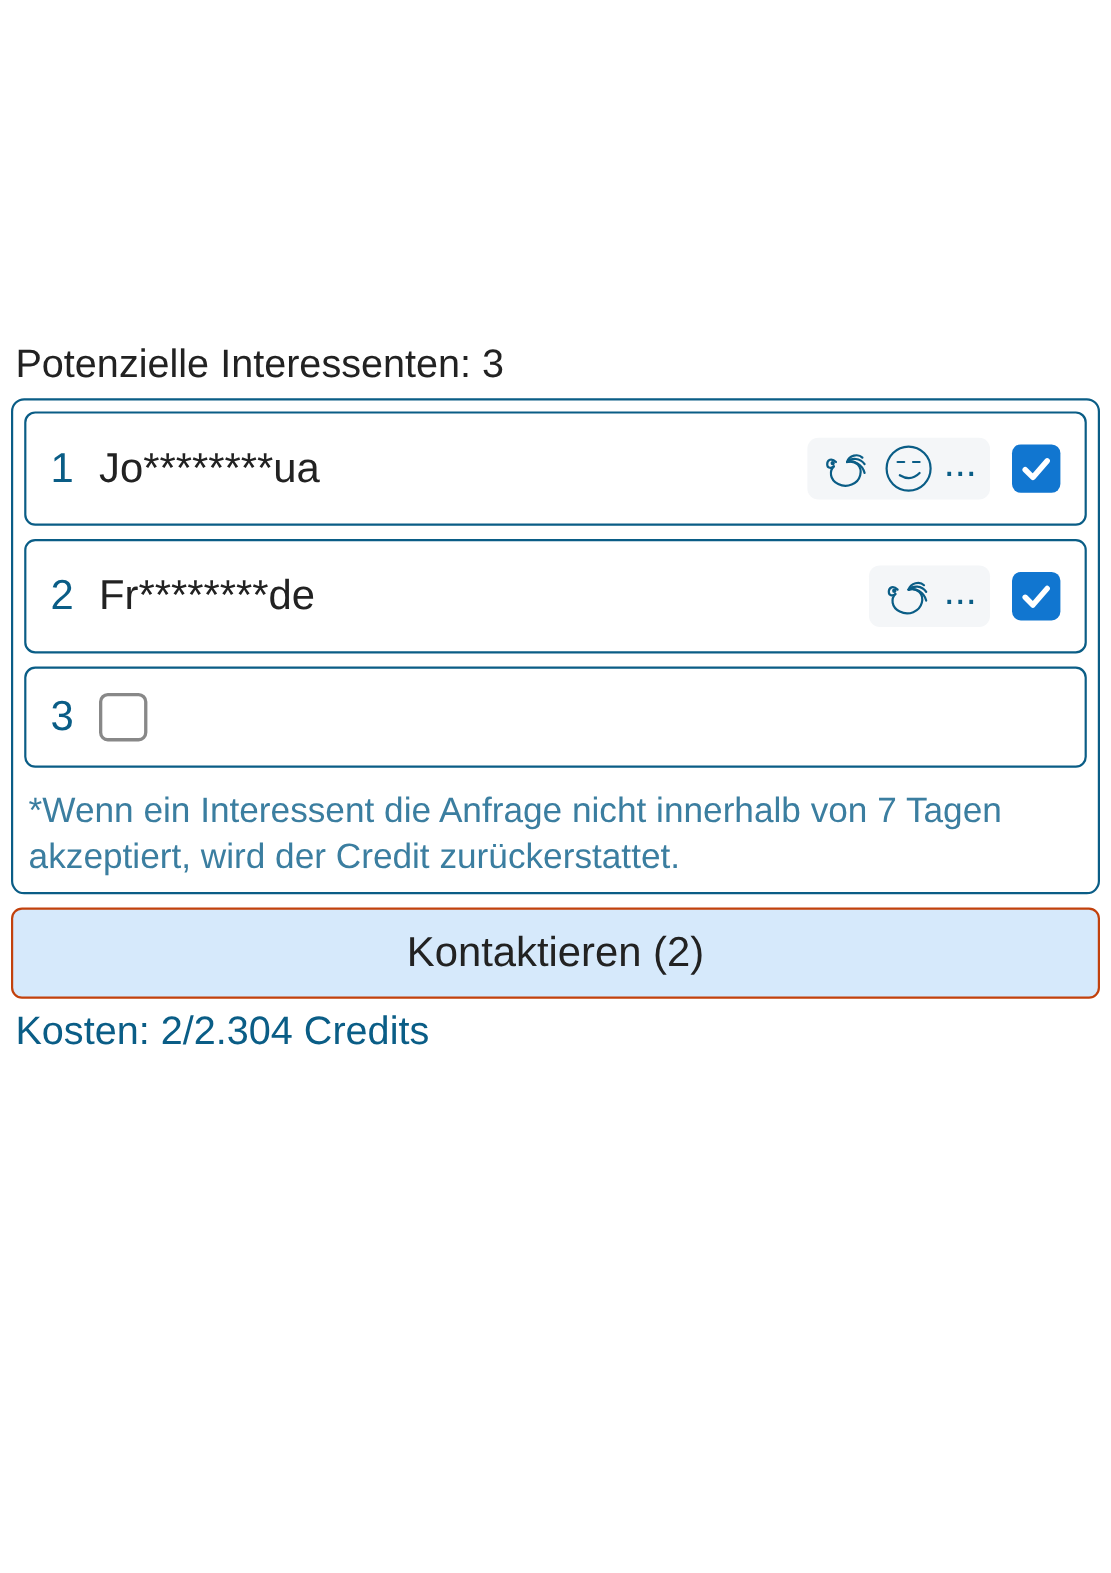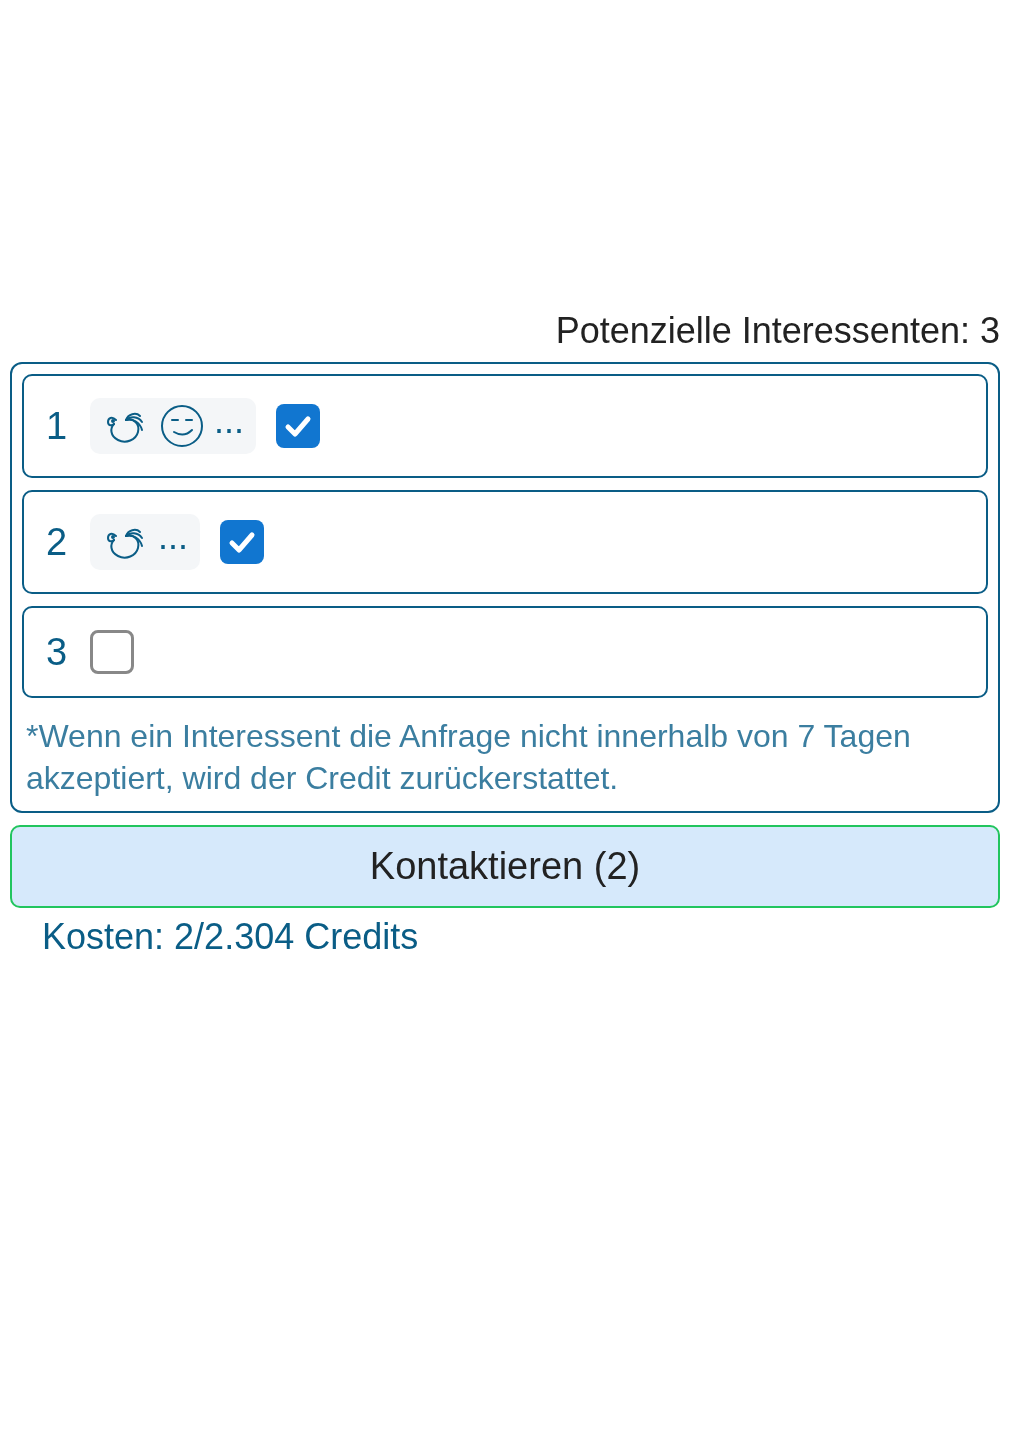--- a/index.html
+++ b/index.html
@@ -13,21 +13,20 @@
     position: absolute;
     top: 310px;
     left: 10px;
     right: 10px;
   }
   .heading {
     font-size: 36px;
     color: #222;
     margin-bottom: 10px;
     padding-left: 4px;
-    text-align: right;
   }
   .panel {
     border: 2px solid #0a5d86;
     border-radius: 12px;
     padding: 10px 10px 6px 10px;
     background: #fff;
   }
   .row {
     display: flex;
     align-items: center;
@@ -88,50 +87,50 @@
   .disclaimer {
     font-size: 32px;
     color: #3b7ea0;
     padding: 6px 4px 6px 4px;
     line-height: 1.3;
   }
   .contact-btn {
     width: 100%;
     margin-top: 12px;
     background: #d6e9fb;
-    border: 2px solid #22c55e;
+    border: 2px solid #c2410c;
     border-radius: 10px;
     font-size: 38px;
     color: #222;
     text-align: center;
     padding: 18px 0;
     cursor: pointer;
   }
   .cost {
     font-size: 36px;
     color: #0a5d86;
     margin-top: 8px;
     padding-left: 4px;
-    margin-left: 28px;
   }
   svg { display: block; }
 </style>
 </head>
 <body>
 
 <div class="page">
   <div class="heading">
     <span>Potenzielle Interessenten:</span>
     <span>3</span>
   </div>
 
   <div class="panel">
 
     <div class="row">
       <span class="num">1</span>
+      <span class="name">Jo********ua</span>
       <div class="badges">
         <span class="icon-slot">
           <svg width="48" height="48" viewBox="0 0 48 48" fill="none" stroke="#0a5d86" stroke-width="2">
             <path d="M14 18 C10 14 6 16 6 20 C6 24 10 24 12 22" stroke-linecap="round"></path>
             <path d="M12 22 C8 26 8 34 16 38 C24 42 34 38 36 30 C38 22 32 16 24 18" stroke-linecap="round"></path>
             <path d="M24 18 C26 12 34 10 38 14" stroke-linecap="round"></path>
             <path d="M24 18 C28 14 36 14 40 20" stroke-linecap="round"></path>
             <path d="M24 18 C30 16 38 20 40 28" stroke-linecap="round"></path>
             <circle cx="11" cy="19" r="1" fill="#0a5d86"></circle>
           </svg>
@@ -148,20 +147,21 @@
       </div>
       <div class="checkbox checked">
         <svg width="30" height="30" viewBox="0 0 30 30" fill="none" stroke="#fff" stroke-width="5" stroke-linecap="round" stroke-linejoin="round">
           <path d="M5 16 L12 23 L25 8"></path>
         </svg>
       </div>
     </div>
 
     <div class="row">
       <span class="num">2</span>
+      <span class="name">Fr********de</span>
       <div class="badges">
         <span class="icon-slot">
           <svg width="48" height="48" viewBox="0 0 48 48" fill="none" stroke="#0a5d86" stroke-width="2">
             <path d="M14 18 C10 14 6 16 6 20 C6 24 10 24 12 22" stroke-linecap="round"></path>
             <path d="M12 22 C8 26 8 34 16 38 C24 42 34 38 36 30 C38 22 32 16 24 18" stroke-linecap="round"></path>
             <path d="M24 18 C26 12 34 10 38 14" stroke-linecap="round"></path>
             <path d="M24 18 C28 14 36 14 40 20" stroke-linecap="round"></path>
             <path d="M24 18 C30 16 38 20 40 28" stroke-linecap="round"></path>
             <circle cx="11" cy="19" r="1" fill="#0a5d86"></circle>
           </svg>

